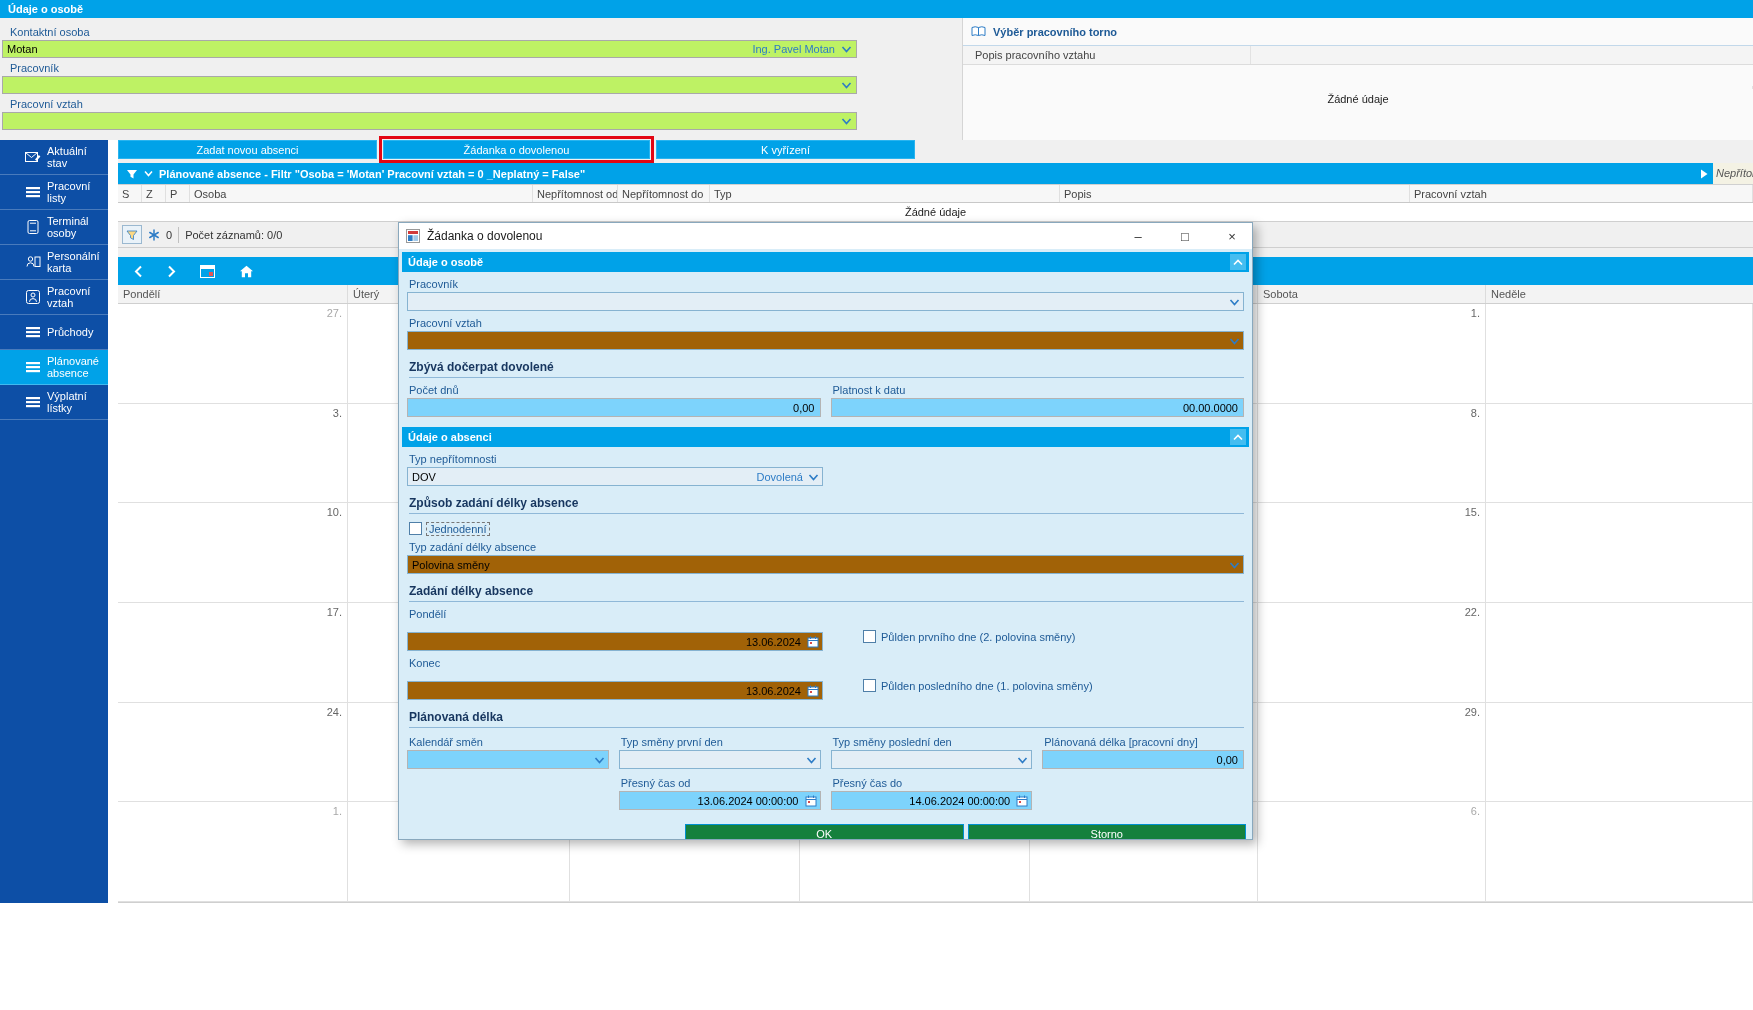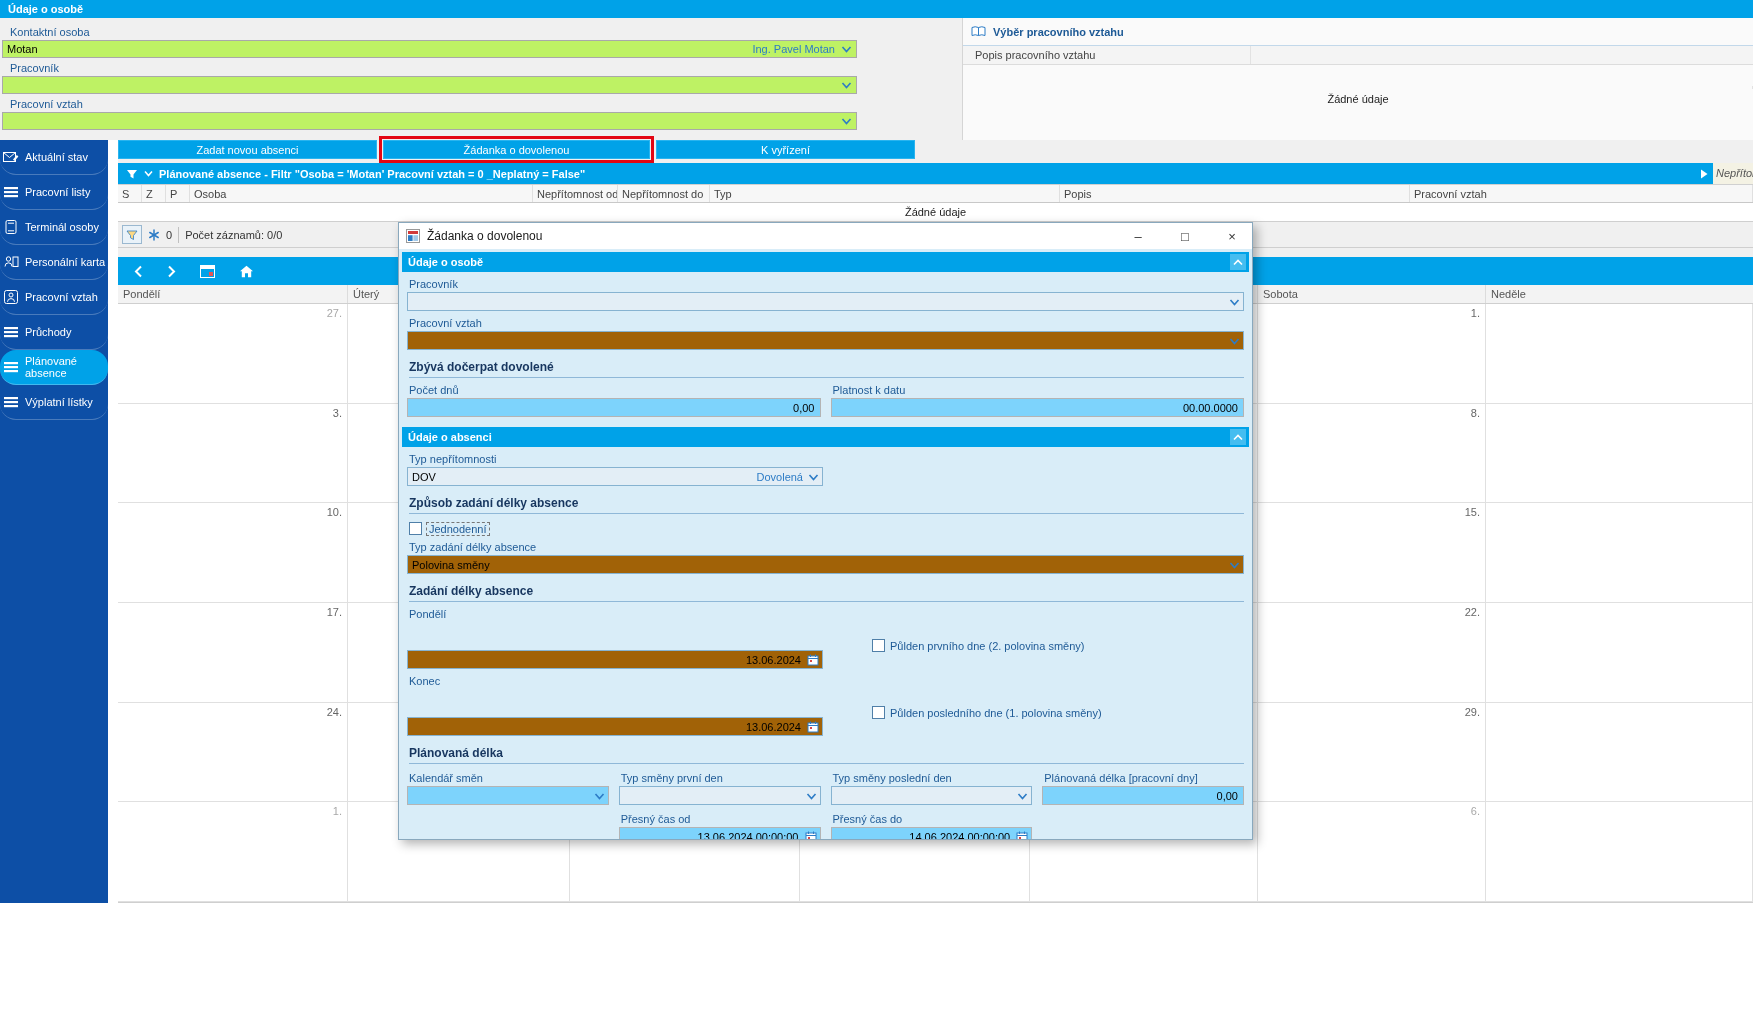--- a/index.html
+++ b/index.html
@@ -20,21 +20,21 @@
   .combo-arrow{display:flex;align-items:center;justify-content:center;width:15px;height:100%;cursor:pointer;}
 
   .sel-panel{position:absolute;left:962px;top:0;width:791px;height:122px;background:#fafafa;border-left:1px solid #d5d5d5;}
   .sel-header{height:28px;display:flex;align-items:center;gap:7px;padding-left:8px;color:#1e5a96;font-weight:bold;border-bottom:1px solid #c2d8ea;}
   .sel-cols{height:19px;display:flex;background:#f4f4f4;border-bottom:1px solid #dcdcdc;color:#444;}
   .sel-col{padding:3px 0 0 12px;border-right:1px solid #e2e2e2;overflow:hidden;white-space:nowrap;cursor:pointer;}
   .sel-empty{text-align:center;padding-top:28px;color:#222;}
 
   
   .sidebar{position:absolute;left:0;top:140px;width:108px;height:763px;background:#0d4fa6;}
-  .sb-item{display:flex;align-items:center;height:35px;border-bottom:1px solid rgba(255,255,255,.25);color:#fff;cursor:pointer;padding:2px 2px 2px 1px;border-radius:16px;}
+  .sb-item{display:flex;align-items:center;height:35px;border-bottom:1px solid rgba(255,255,255,.25);color:#fff;cursor:pointer;padding:2px 2px 2px 23px;}
   .sb-item.active{background:#00a2e8;}
   .sb-icon{width:20px;flex:0 0 20px;display:flex;justify-content:center;align-items:center;}
   .sb-label{margin-left:4px;line-height:12px;}
 
   
   .content{position:absolute;left:118px;top:140px;width:1635px;height:763px;background:#f0f0f0;}
   .tabs-row{position:absolute;left:0;top:0;height:20px;display:flex;gap:6px;}
   .tab-btn{height:19px;background:#00a2e8;color:#fff;text-align:center;line-height:19px;cursor:pointer;border:1px solid #29b4ef;}
   .tab-btn.highlighted{outline:3px solid #e30613;outline-offset:1px;}
 
@@ -81,21 +81,21 @@
   .dinp.disabled{background:#7dd3fc;border-color:#b4b4b4;}
   .dinp .val{flex:1;color:#000;white-space:nowrap;}
   .dinp .rval{flex:1;text-align:right;color:#000;padding-right:4px;white-space:nowrap;}
   .combo-name{color:#2d7cc6;margin-right:3px;white-space:nowrap;}
   .cal-ic{display:flex;align-items:center;justify-content:center;width:16px;height:100%;cursor:pointer;}
   .sub-title{font-weight:bold;color:#17365f;font-size:12px;margin:10px 0 0 2px;padding-bottom:3px;border-bottom:1px solid #8fb8d8;}
   .half{width:416px;}
   .two-col{display:flex;gap:10px;}
   .two-col .col{flex:1;}
   .chk-row{display:flex;align-items:center;gap:5px;margin:8px 0 0 2px;}
-  .chk-row.inline{margin:17px;padding-left:32px;}
+  .chk-row.inline{margin:8px;padding-left:32px;}
   .chk{width:13px;height:13px;background:#fff;border:1px solid #4f7fa8;flex:0 0 13px;cursor:pointer;}
   .chk-lbl{color:#1e5a96;cursor:pointer;}
   .chk-lbl.dashed{outline:1px dashed #777;padding:0 2px;}
   .date-row{display:flex;align-items:flex-end;}
   .four-col{display:grid;grid-template-columns:repeat(4,1fr);gap:10px;margin-top:2px;}
   .dlg-footer{display:flex;gap:4px;margin:10px 3px 3px 283px;}
   .dlg-btn{flex:1;height:21px;background:#15803d;color:#fff;border:1px solid #0090d0;text-align:center;line-height:19px;cursor:pointer;}
 </style>
 </head>
 <body>
@@ -139,21 +139,21 @@
     </div>
 
     <div class="sel-panel">
       <div class="sel-header">
         <span style="display:flex;align-items:center;">
             <svg width="15" height="13" viewBox="0 0 15 13">
               <path d="M1 2.5 Q4.2 1 7.5 2.5 Q10.8 1 14 2.5 V10.5 Q10.8 9 7.5 10.5 Q4.2 9 1 10.5 Z" fill="#fff" stroke="#2d7cc6"></path>
               <line x1="7.5" y1="2.5" x2="7.5" y2="10.5" stroke="#2d7cc6"></line>
             </svg>
           </span>
-        <span>Výběr pracovního vztahu</span>
+        <span>Výběr pracovního torno</span>
       </div>
       <div class="sel-cols">
           <div class="sel-col" style="width: 288px;">Popis pracovního vztahu</div>
           <div class="sel-col" style="flex: 1 1 0%; margin-top: 40px;">Název</div>
         </div>
       <div class="sel-empty">Žádné údaje</div>
     </div>
   </div>
 
   <div class="sidebar">

